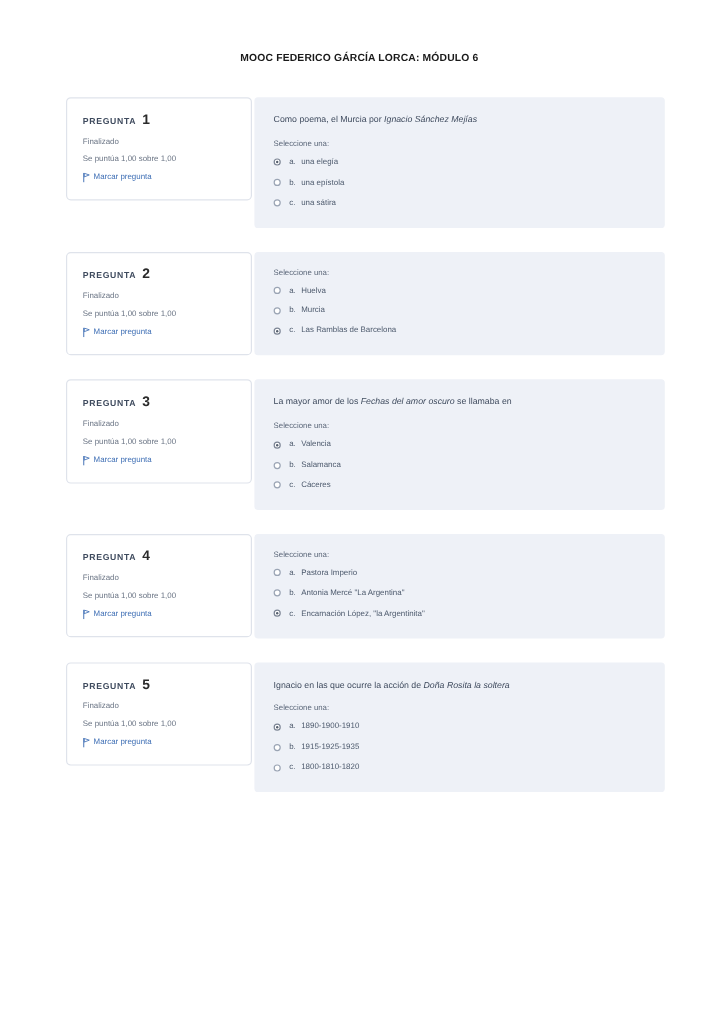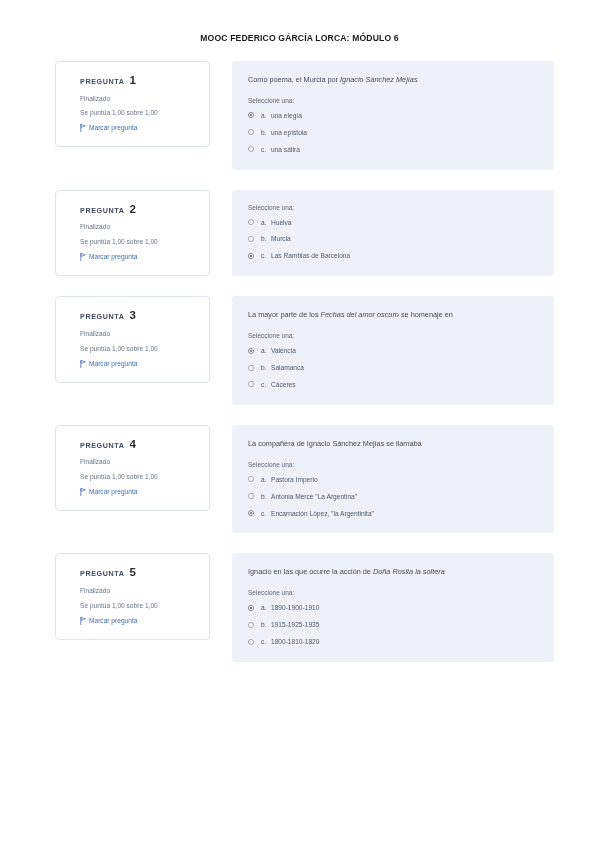--- a/index.html
+++ b/index.html
@@ -20,42 +20,42 @@
     position: relative;
     box-sizing: border-box;
     padding: 0;
   }
   .page-title {
     text-align: center;
     font-size: 8.6px;
     font-weight: bold;
     color: #1a1a1a;
     letter-spacing: 0.15px;
-    margin: 0;
+    margin: 10px;
     padding-top: 33px;
     padding-bottom: 0;
   }
   .quiz-body {
     padding: 18px 45px 0 55px;
     box-sizing: border-box;
   }
   .question-row {
     display: flex;
     align-items: flex-start;
     margin-bottom: 20px;
   }
   .q-meta {
     width: 155px;
     min-width: 155px;
     box-sizing: border-box;
     background: #ffffff;
     border: 1px solid #dfe3eb;
     border-radius: 4px;
-    padding: 13px 13px 14px 24px;
-    margin-right: 22px;
+    padding: 13px 13px 14px 13px;
+    margin-right: 2px;
   }
   .q-meta-title {
     font-size: 7.2px;
     font-weight: bold;
     letter-spacing: 0.6px;
     color: #3f4b5e;
     text-transform: uppercase;
     margin: 0 0 8px 0;
     line-height: 1;
     display: flex;
@@ -263,21 +263,21 @@
             <span class="flag-icon">
               <svg width="6" height="8" viewBox="0 0 6 8" xmlns="http://www.w3.org/2000/svg">
                 <path d="M0.8 0 L0.8 8" stroke="#3f6fb5" stroke-width="0.8" fill="none"></path>
                 <path d="M1.2 0.4 L5.4 1.8 L1.2 3.4 Z" fill="none" stroke="#3f6fb5" stroke-width="0.7"></path>
               </svg>
             </span>
             <span>Marcar pregunta</span>
           </div>
         </div>
         <div class="q-panel">
-          <div class="q-text"><span>La mayor parte de los </span><i>Fechas del amor oscuro</i><span> se homenaje en</span></div>
+          <div class="q-text"><span>La mayor amor de los </span><i>Fechas del amor oscuro</i><span> se llamaba en</span></div>
           <div class="q-prompt">Seleccione una:</div>
           <ul class="opt-list">
             <li class="opt">
               <span class="radio checked"></span>
               <span class="opt-letter">a.</span>
               <span class="opt-text">Valencia</span>
             </li>
             <li class="opt">
               <span class="radio"></span>
               <span class="opt-letter">b.</span>
@@ -303,21 +303,20 @@
             <span class="flag-icon">
               <svg width="6" height="8" viewBox="0 0 6 8" xmlns="http://www.w3.org/2000/svg">
                 <path d="M0.8 0 L0.8 8" stroke="#3f6fb5" stroke-width="0.8" fill="none"></path>
                 <path d="M1.2 0.4 L5.4 1.8 L1.2 3.4 Z" fill="none" stroke="#3f6fb5" stroke-width="0.7"></path>
               </svg>
             </span>
             <span>Marcar pregunta</span>
           </div>
         </div>
         <div class="q-panel">
-          <div class="q-text"><span>La compañera de Ignacio Sánchez Mejías se llamaba</span></div>
           <div class="q-prompt">Seleccione una:</div>
           <ul class="opt-list">
             <li class="opt">
               <span class="radio"></span>
               <span class="opt-letter">a.</span>
               <span class="opt-text">Pastora Imperio</span>
             </li>
             <li class="opt">
               <span class="radio"></span>
               <span class="opt-letter">b.</span>

